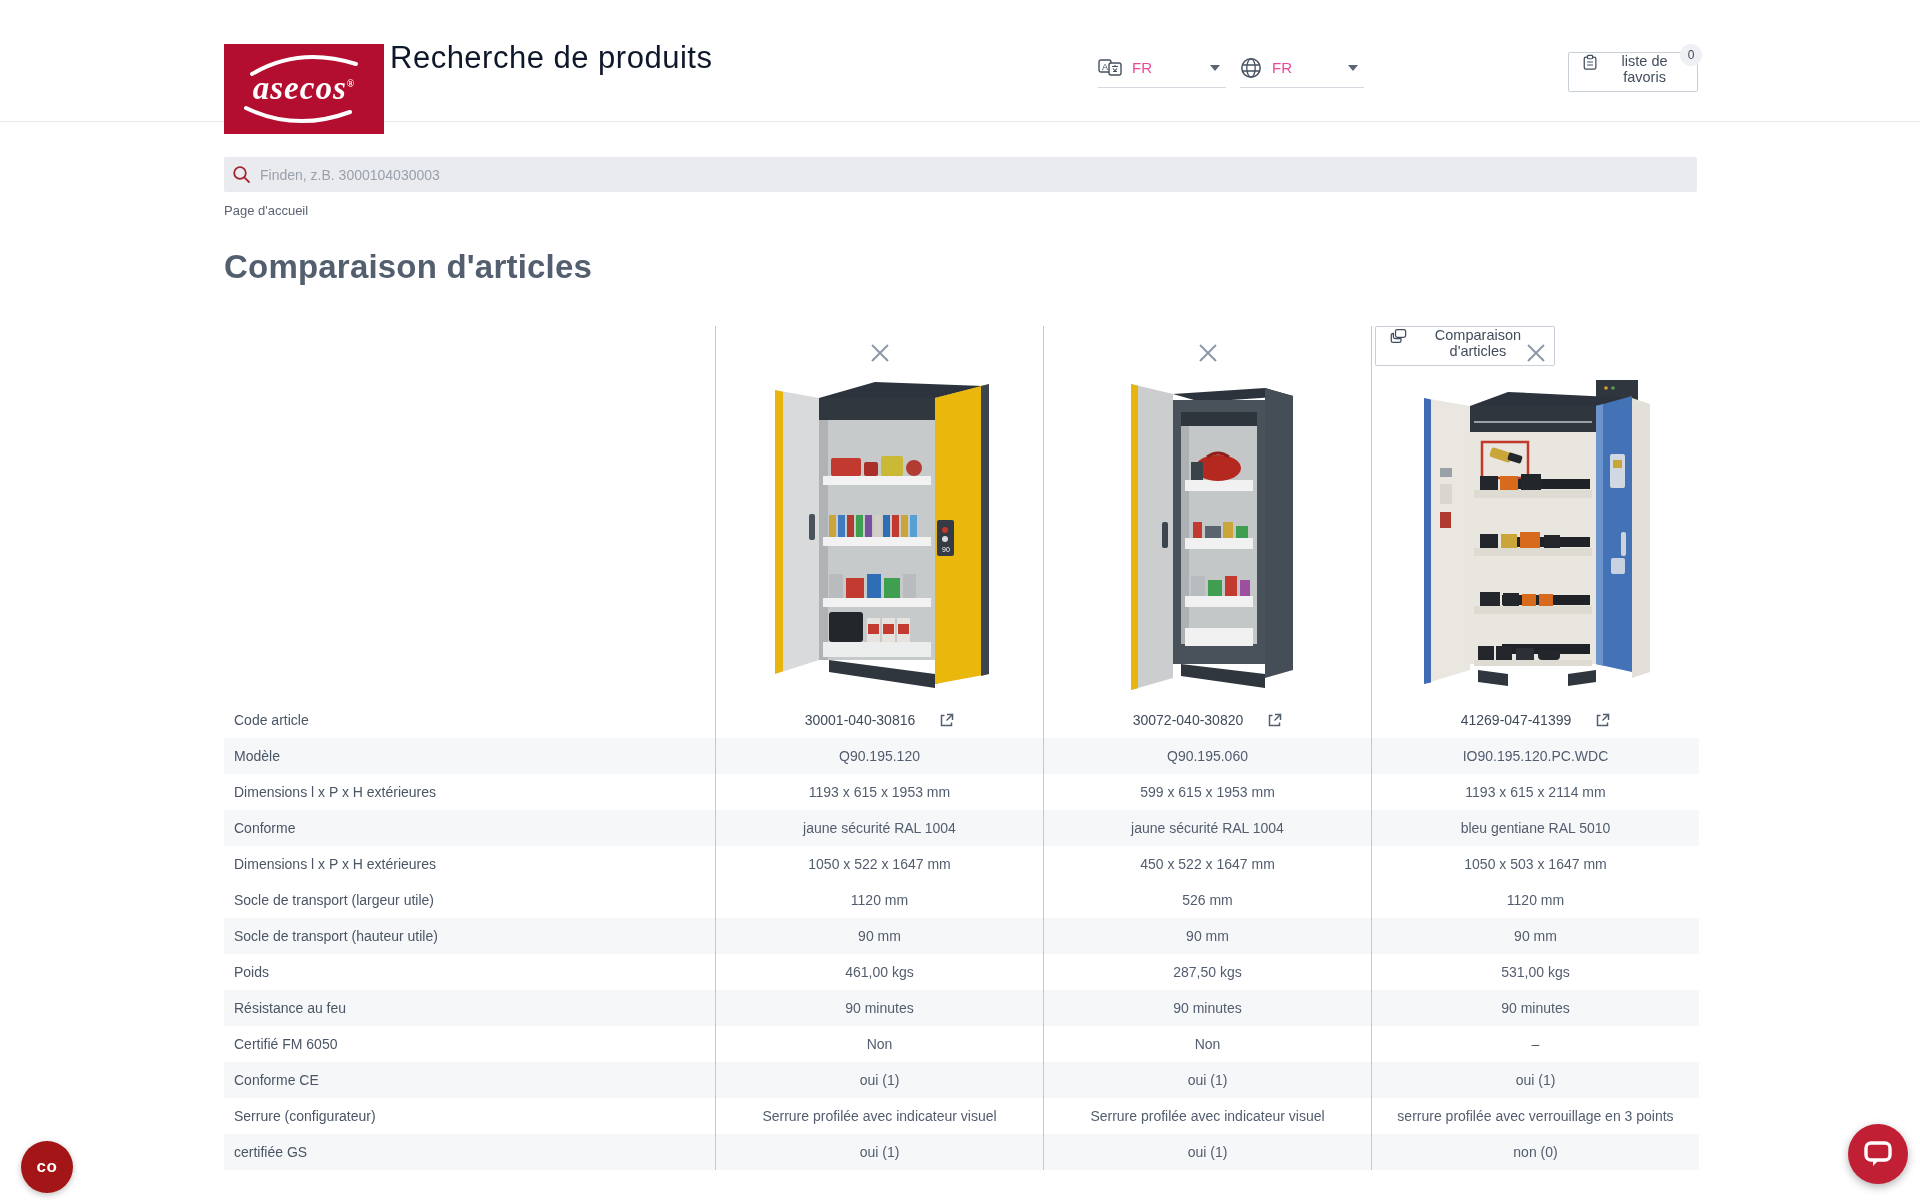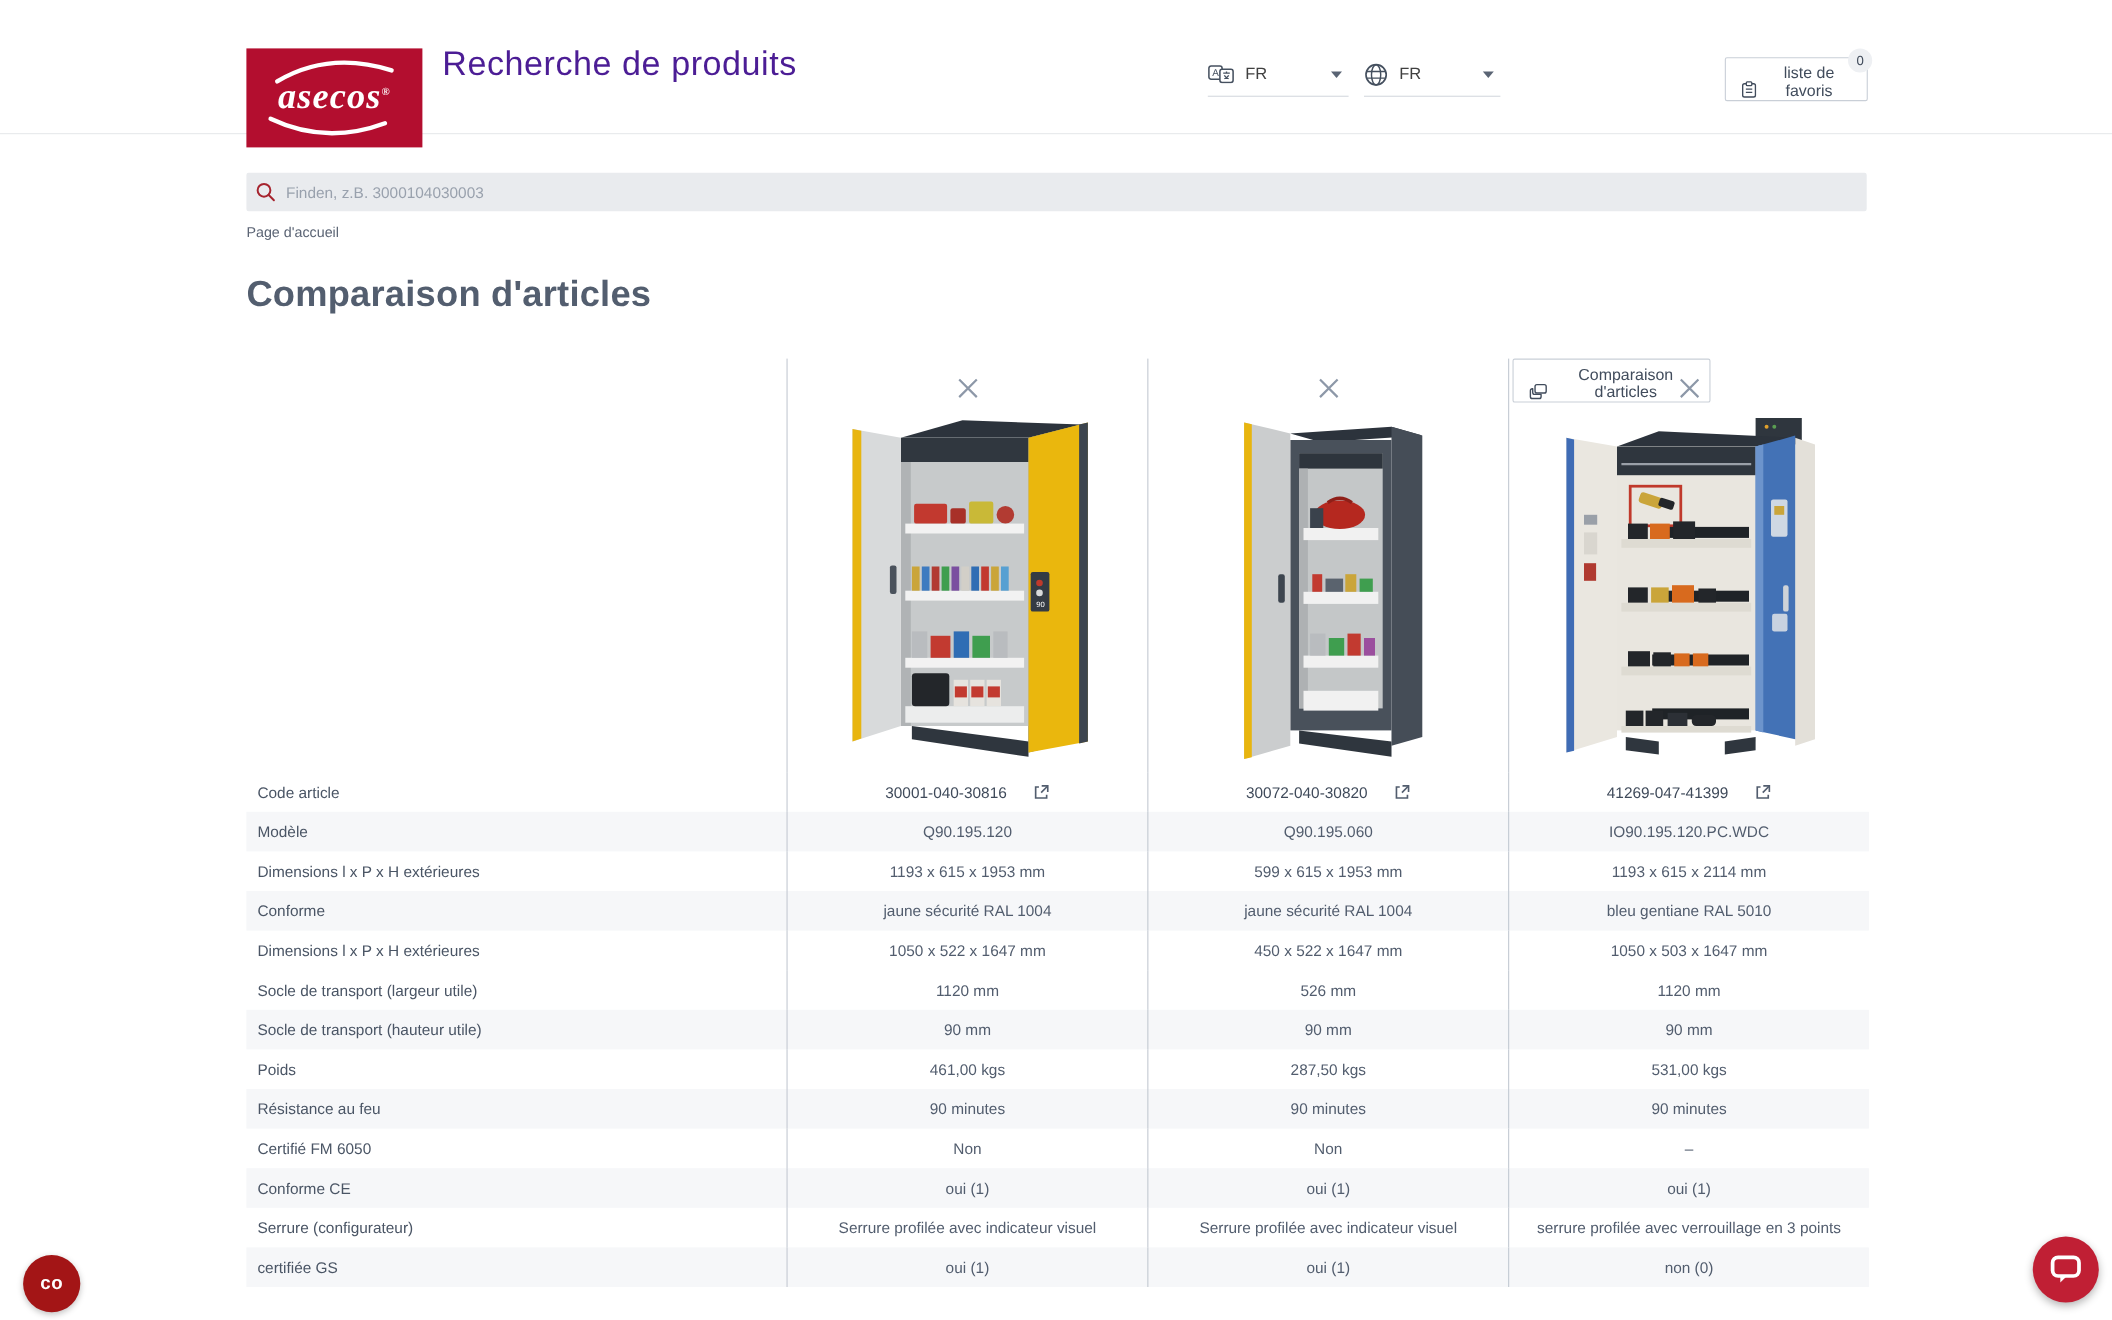--- a/index.html
+++ b/index.html
@@ -7,29 +7,29 @@
   body { font-family:"Liberation Sans", sans-serif; color:#525d6e; }
   .page { position:relative; width:1920px; height:1200px; background:#fff; overflow:hidden; }
 
   
   .header { position:absolute; left:0; top:0; width:1920px; height:122px; background:#fff; border-bottom:1px solid #e7e9ec; }
   .logo { position:absolute; left:224px; top:0; width:160px; height:90px; background:#b30e2f; display:flex; align-items:center; justify-content:flex-end;margin-top:44px; }
   .logo-inner { position:relative; width:100%; height:100%; }
   .logo-text { position:absolute; left:0; right:0; top:26px; text-align:center; color:#fff; font-style:italic; font-weight:bold; font-size:33px; letter-spacing:1px; font-family:"Liberation Serif", serif; }
   .logo-reg { font-size:10px; vertical-align:super; font-style:normal; }
   .logo-arcs { position:absolute; left:0; top:0; }
-  .app-title { position:absolute; left:402px; top:40px; font-size:31px; font-weight:400; color:#4c1d95; letter-spacing:0.5px; }
+  .app-title { position:absolute; left:390px; top:40px; font-size:31px; font-weight:400; color:#0f172a; letter-spacing:0.5px; }
 
   .lang-select { position:absolute; top:48px; height:40px; display:flex; align-items:center; gap:10px; border-bottom:1px solid #d5d9df; cursor:pointer; }
   .lang-select.first { left:1098px; width:128px; }
   .lang-select.second { left:1240px; width:124px; }
-  .lang-value { font-size:15px; color:#404040; }
+  .lang-value { font-size:15px; color:#ec4899; }
   .caret { margin-left:auto; margin-right:6px; width:0; height:0; border-left:5px solid transparent; border-right:5px solid transparent; border-top:6px solid #5a6474; }
 
-  .hbtn { position:absolute; top:52px; height:40px; border:1px solid #c9cfd7; border-radius:2px; background:#fff; display:flex; align-items:flex-end; gap:9px; padding:0 14px; font-size:14.5px; color:#414c5c; cursor:pointer; font-family:inherit; }
+  .hbtn { position:absolute; top:52px; height:40px; border:1px solid #c9cfd7; border-radius:2px; background:#fff; display:flex; align-items:flex-start; gap:9px; padding:0 14px; font-size:14.5px; color:#414c5c; cursor:pointer; font-family:inherit; }
   .hbtn.compare { left:1375px; width:180px; }
   .hbtn.favorites { left:1568px; width:130px; }
   .badge { position:absolute; left:1680px; top:44px; width:22px; height:22px; border-radius:50%; background:#eef0f3; color:#3f4a5a; font-size:12px; display:flex; align-items:center; justify-content:center; }
 
   
   .search-bar { position:absolute; left:224px; top:157px; width:1473px; height:35px; background:#e9ebee; border-radius:2px; display:flex; align-items:center; padding-left:8px; gap:9px;justify-content:center; }
   .search-input { flex:1; border:none; outline:none; background:transparent; font-size:14px; color:#45505f; font-family:inherit; }
   .search-input::placeholder { color:#99a1ad; }
   .breadcrumb { position:absolute; left:224px; top:203px; font-size:13px; color:#5b6474; cursor:pointer; }
   .page-title { position:absolute; left:224px; top:248px; font-size:33px; font-weight:bold; color:#535e6f; letter-spacing:0.2px; }

